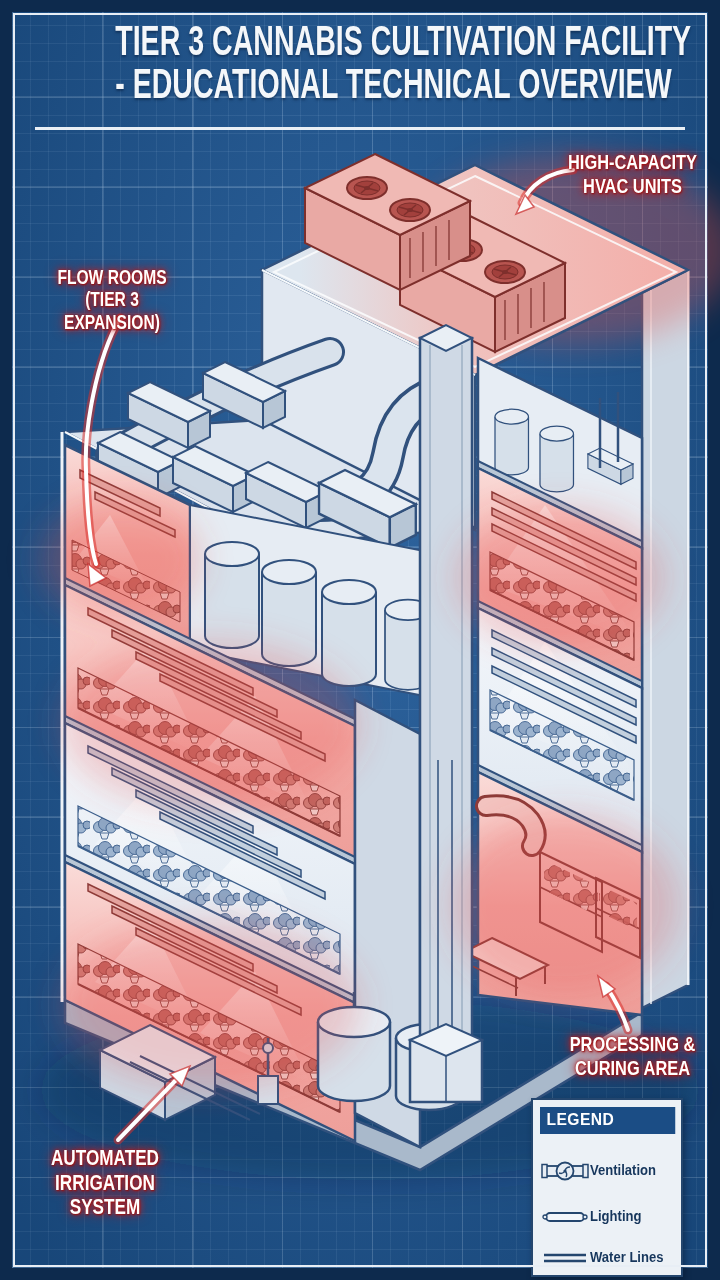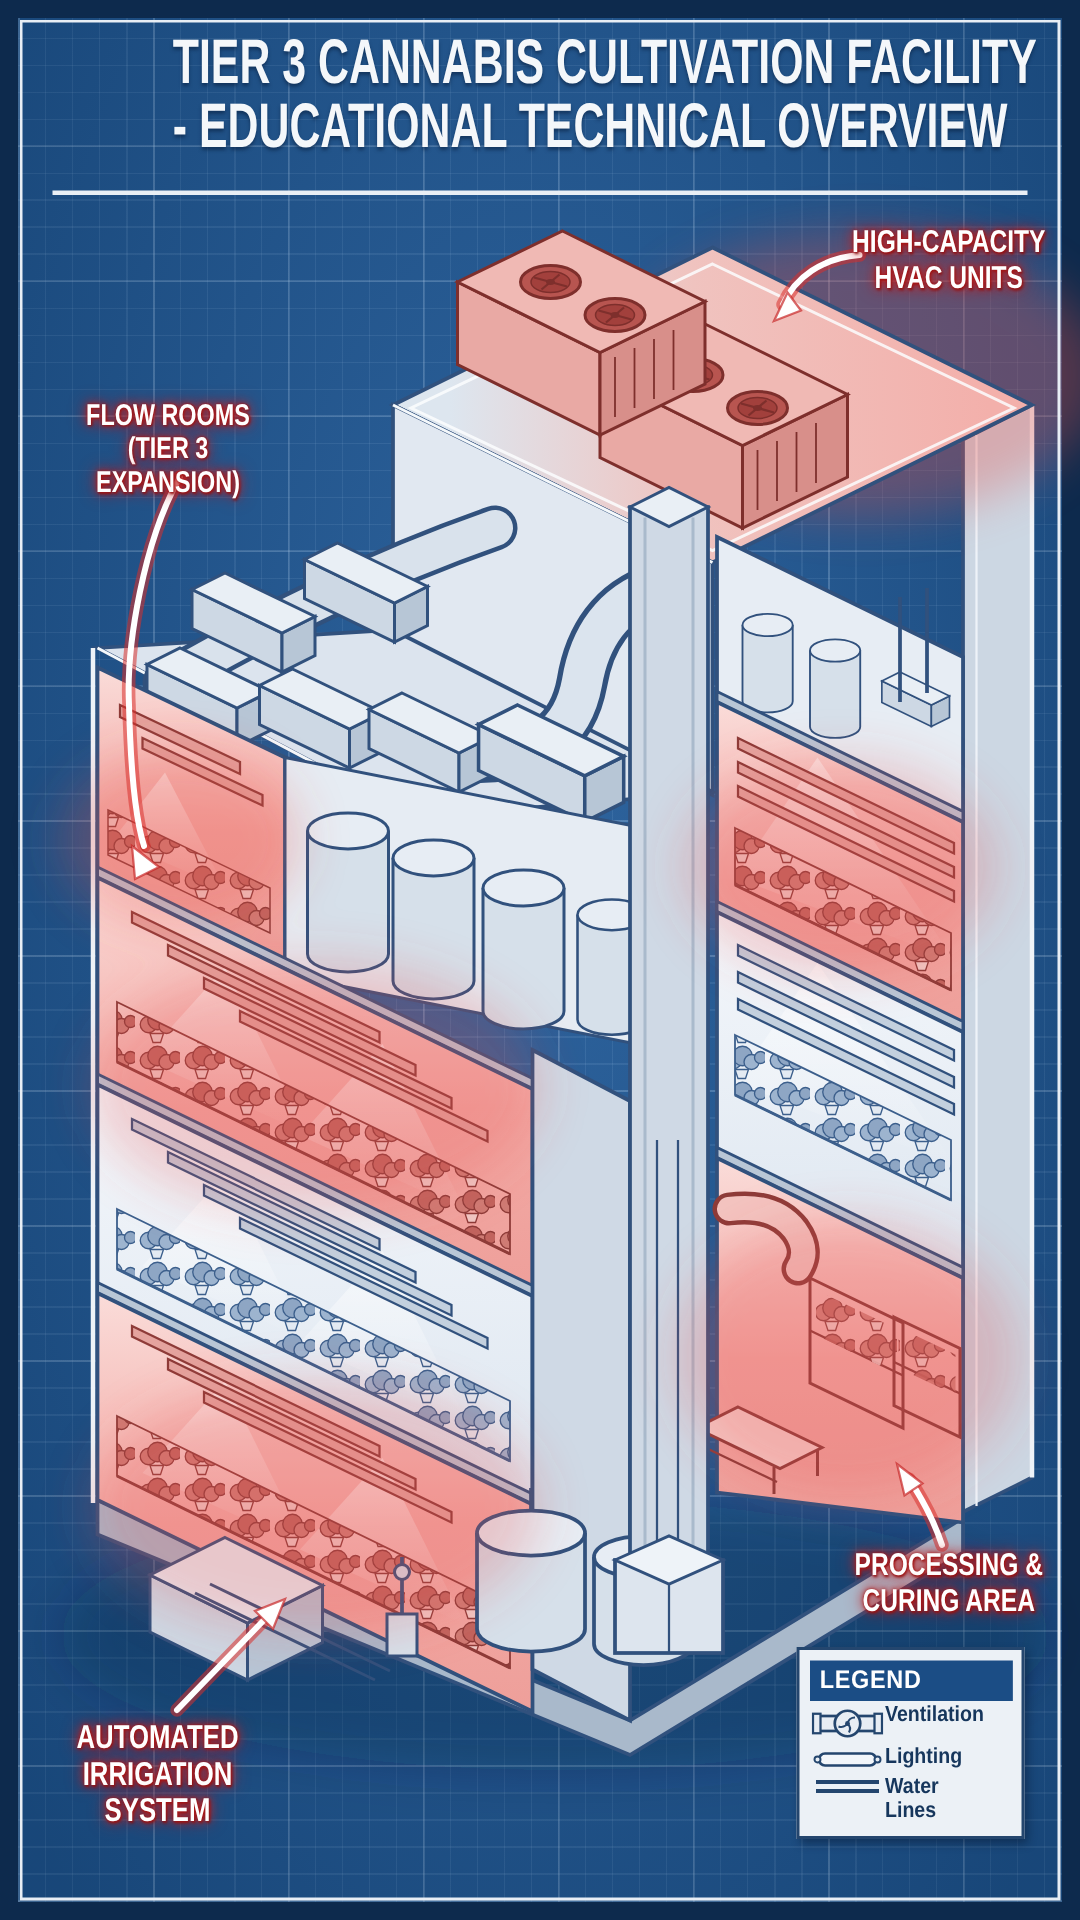--- a/index.html
+++ b/index.html
@@ -24,25 +24,25 @@
   .callout{position:absolute;z-index:35;text-align:center;color:#ffffff;font-weight:bold;
     white-space:pre-line;line-height:1.12;
     transform:scaleX(0.78);transform-origin:50% 50%;
     text-shadow:0 0 3px #a81414,0 0 7px #c52222,0 0 14px #c52222,1px 1px 2px #6e0f0f;}
   .callout-hvac{left:545px;top:150px;width:175px;font-size:21px;}
   .callout-flow{left:22px;top:266px;width:180px;font-size:20px;}
   .callout-irrigation{left:30px;top:1146px;width:150px;font-size:22px;}
   .callout-processing{left:550px;top:1032px;width:165px;font-size:21px;}
   .legend{position:absolute;left:531px;top:1098px;width:152px;z-index:36;
     background:#ecf1f6;border:2px solid #24466e;box-shadow:2px 3px 6px rgba(5,20,45,.45);
-    box-sizing:border-box;padding:7px 22px 9px 7px;}
+    box-sizing:border-box;padding:7px 7px 9px 7px;}
   .legend-header{background:#1b4d85;color:#fff;font-weight:bold;font-size:17px;
     padding:3px 7px 4px 7px;letter-spacing:.5px;
     transform:scaleX(.92);transform-origin:0 50%;width:147px;box-sizing:border-box;}
-  .legend-row{display:flex;align-items:flex-start;margin-top:2px;}
+  .legend-row{display:flex;align-items:center;margin-top:24px;}
   .legend-icon{width:50px;flex:0 0 50px;display:flex;justify-content:center;}
   .legend-label{color:#16365c;font-weight:bold;font-size:14.5px;line-height:1.08;
     transform:scaleX(.9);transform-origin:0 50%;white-space:pre-line;}
 </style>
 </head>
 <body>
 
 <div class="blueprint"></div>
 
 <svg class="scene" width="720" height="1280" viewBox="0 0 720 1280">

